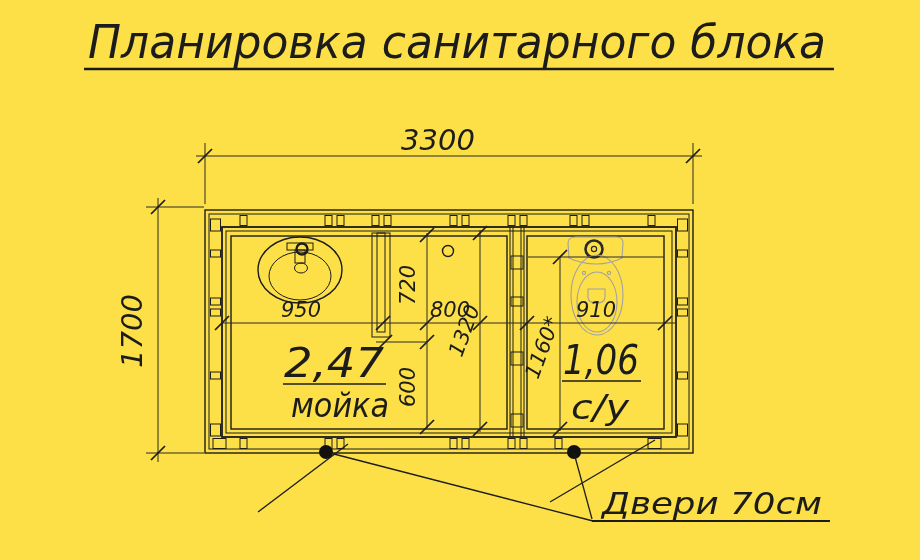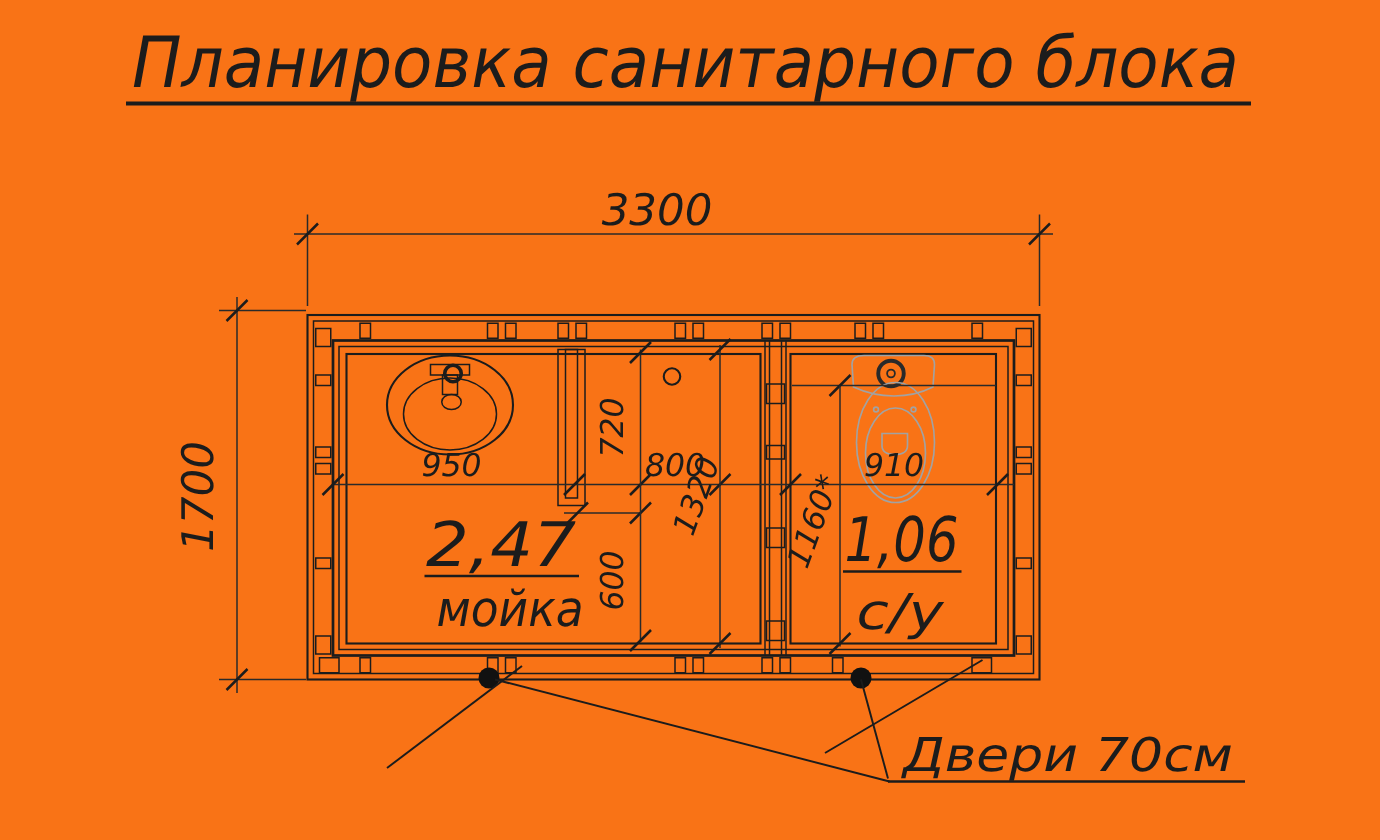--- a/index.html
+++ b/index.html
@@ -4,21 +4,21 @@
 <style>
   html, body {
     margin: 0;
     padding: 0;
     background: #f4f4f4;
   }
   .page {
     position: relative;
     width: 920px;
     height: 560px;
-    background: #f97316;
+    background: #fde047;
     overflow: hidden;
     font-family: "DejaVu Sans", sans-serif;
   }
   svg { display: block; }
   .thin   { stroke: #1c1c1c; stroke-width: 1;   fill: none; }
   .med    { stroke: #1c1c1c; stroke-width: 1.4; fill: none; }
   .heavy  { stroke: #1c1c1c; stroke-width: 1.8; fill: none; }
   .dimln  { stroke: #2a2a2a; stroke-width: 1;   fill: none; }
   .tick   { stroke: #1c1c1c; stroke-width: 1.7; }
   .light  { stroke: #a2a2a2; stroke-width: 1.1; fill: none; }

